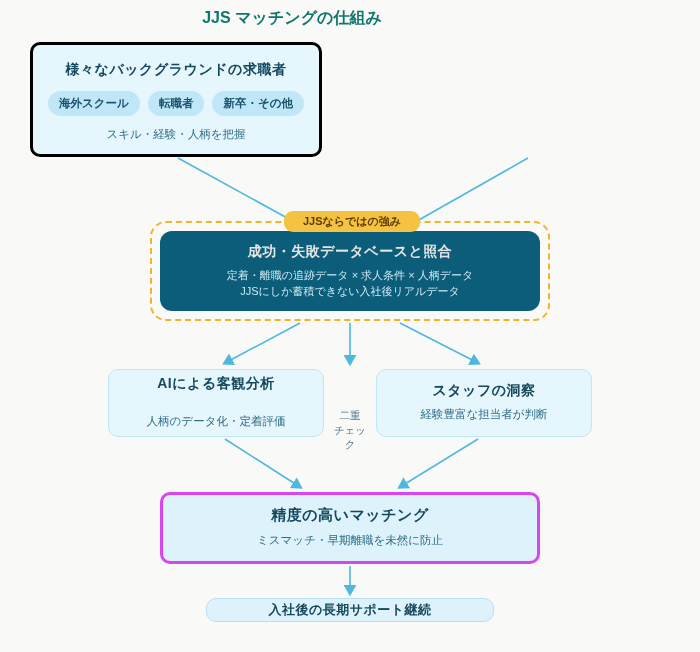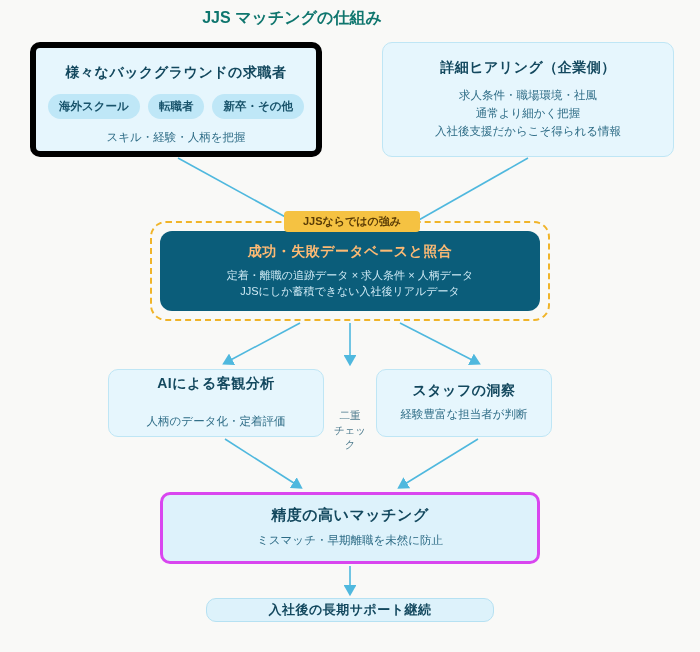--- a/index.html
+++ b/index.html
@@ -47,21 +47,21 @@
   .sub {
     font-size: 11.5px;
     color: #2e6c86;
     line-height: 1.55;
   }
 
   
   #node-candidates {
     left: 30px; top: 42px; width: 292px; height: 115px;
     background: #e6f6fd;
-    border: 6px solid #000000;
+    border: 3px solid #000000;
     justify-content: flex-start;
     padding-top: 16px;
   }
   #node-candidates .title { margin-bottom: 12px; }
   .chips {
     display: flex;
     gap: 8px;
     margin-bottom: 10px;
   }
   .chip {
@@ -83,21 +83,21 @@
     padding-top: 16px;
   }
   #node-hearing .title { margin-bottom: 10px; }
 
   
   #badge-strength {
     position: absolute;
     left: 284px; top: 211px;
     width: 136px; height: 21px;
     background: #f5c242;
-    border-radius: 4px;
+    border-radius: 9px;
     display: flex;
     align-items: center;
     justify-content: center;
     font-size: 11px;
     font-weight: bold;
     color: #5a3c06;
     z-index: 5;
   }
 
   
@@ -109,32 +109,32 @@
     border-radius: 16px;
     box-sizing: border-box;
   }
   #node-database {
     left: 160px; top: 231px; width: 380px; height: 80px;
     background: #0b5d7a;
     border-radius: 12px;
     color: #ffffff;
     padding: 0 10px;
   }
-  #node-database .title { color: #fdba74; font-size: 14px; margin-bottom: 6px; }
+  #node-database .title { color: #e5e5e5; font-size: 14px; margin-bottom: 6px; }
   #node-database .sub { color: #cfeaf5; font-size: 11px; line-height: 1.5; }
 
   
   #node-ai {
     left: 108px; top: 369px; width: 216px; height: 68px;
     background: #e6f6fd;
     border: 1px solid #bfe6f5;
   }
   #node-ai .title { margin-bottom: 20px; }
   #node-staff {
-    left: 376px; top: 369px; width: 176px; height: 68px;
+    left: 376px; top: 369px; width: 216px; height: 68px;
     background: #e6f6fd;
     border: 1px solid #bfe6f5;
   }
   #node-staff .title { margin-bottom: 6px; }
 
   #label-double-check {
     position: absolute;
     left: 330px; top: 408px;
     width: 40px;
     text-align: center;
@@ -203,26 +203,20 @@
   <div class="node" id="node-candidates">
     <div class="title">様々なバックグラウンドの求職者</div>
     <div class="chips">
       <span class="chip">海外スクール</span>
       <span class="chip">転職者</span>
       <span class="chip">新卒・その他</span>
     </div>
     <div class="sub">スキル・経験・人柄を把握</div>
   </div>
 
-  <div class="node" id="node-hearing">
-    <div class="title">詳細ヒアリング（企業側）</div>
-    <div class="sub">求人条件・職場環境・社風</div>
-    <div class="sub">通常より細かく把握</div>
-    <div class="sub">入社後支援だからこそ得られる情報</div>
-  </div>
 
   <div id="dashed-wrap"></div>
 
   <div id="badge-strength">JJSならではの強み</div>
 
   <div class="node" id="node-database">
     <div class="title">成功・失敗データベースと照合</div>
     <div class="sub">定着・離職の追跡データ × 求人条件 × 人柄データ</div>
     <div class="sub">JJSにしか蓄積できない入社後リアルデータ</div>
   </div>

